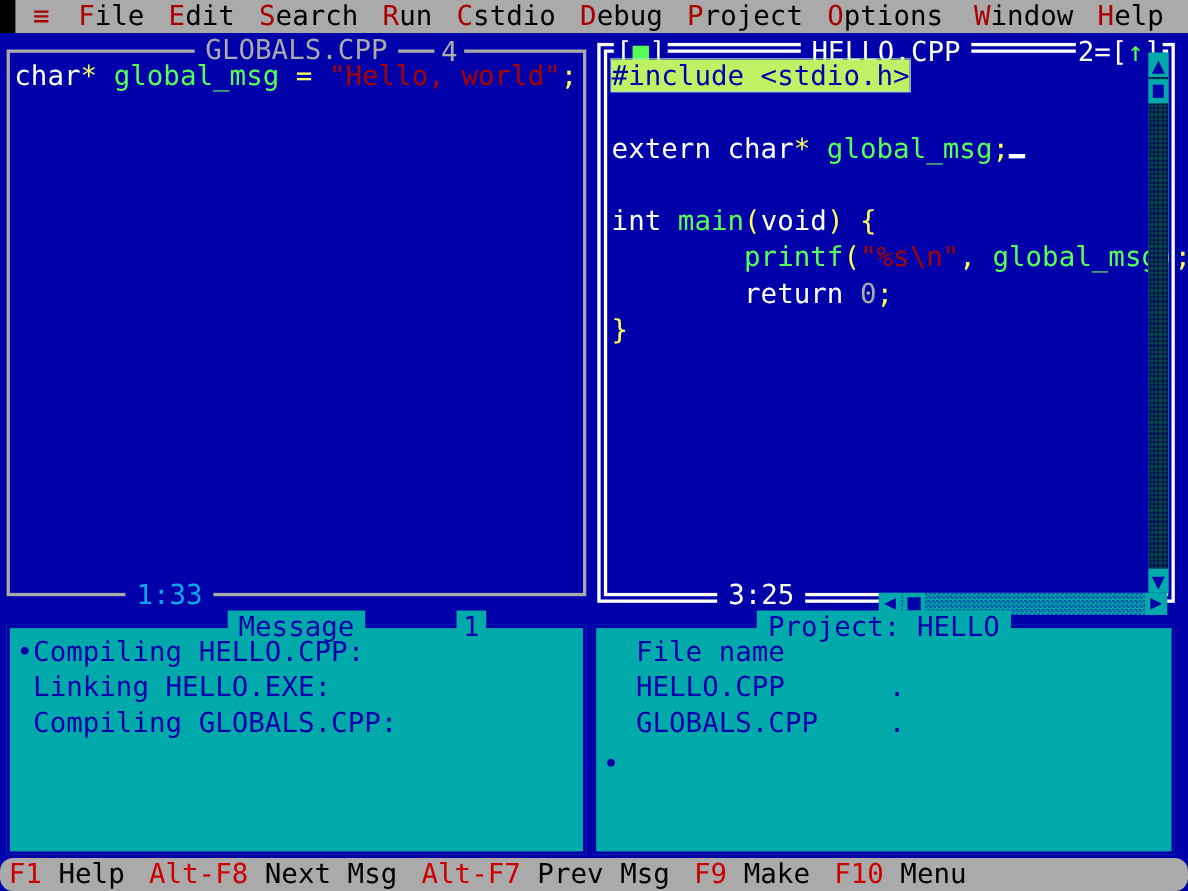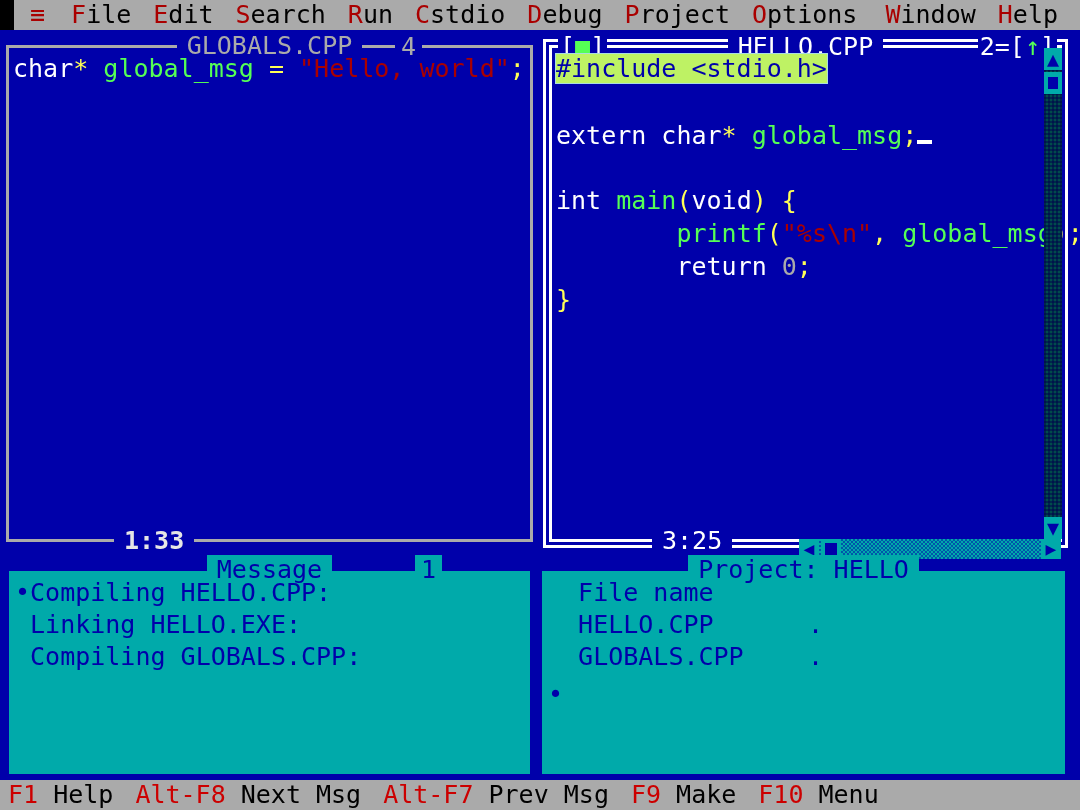--- a/index.html
+++ b/index.html
@@ -54,20 +54,21 @@
   
   #statusbar {
     position: absolute;
     left: 0; bottom: 0;
     width: 1080px; height: 30px;
     background: #AAAAAA;
     display: flex;
     align-items: center;
     font-size: 25px;
     line-height: 30px;
+    border-radius: 12px;
   }
   #statusbar .sb-item {
     white-space: pre;
     color: #000000;
     margin-right: 22px;
   }
   #statusbar .sb-item:first-child { margin-left: 8px; }
   #statusbar .key { color: #CC0000; }
 
   
@@ -146,21 +147,21 @@
   .win-pos {
     position: absolute;
     bottom: -17px;
     height: 30px;
     line-height: 30px;
     font-size: 25px;
     padding: 0 10px;
     white-space: pre;
     background: #0000AA;
   }
-  .inactive-edit .win-pos { color: #e5e5e5; font-weight: bold; }
+  .inactive-edit .win-pos { color: #0ea5e9; }
   .active-edit .win-pos { color: #FFFFFF; }
 
   
   .code {
     position: absolute;
     left: 4px; top: 4px;
     font-size: 25px;
     line-height: 33px;
     white-space: pre;
     color: #FFFFFF;

